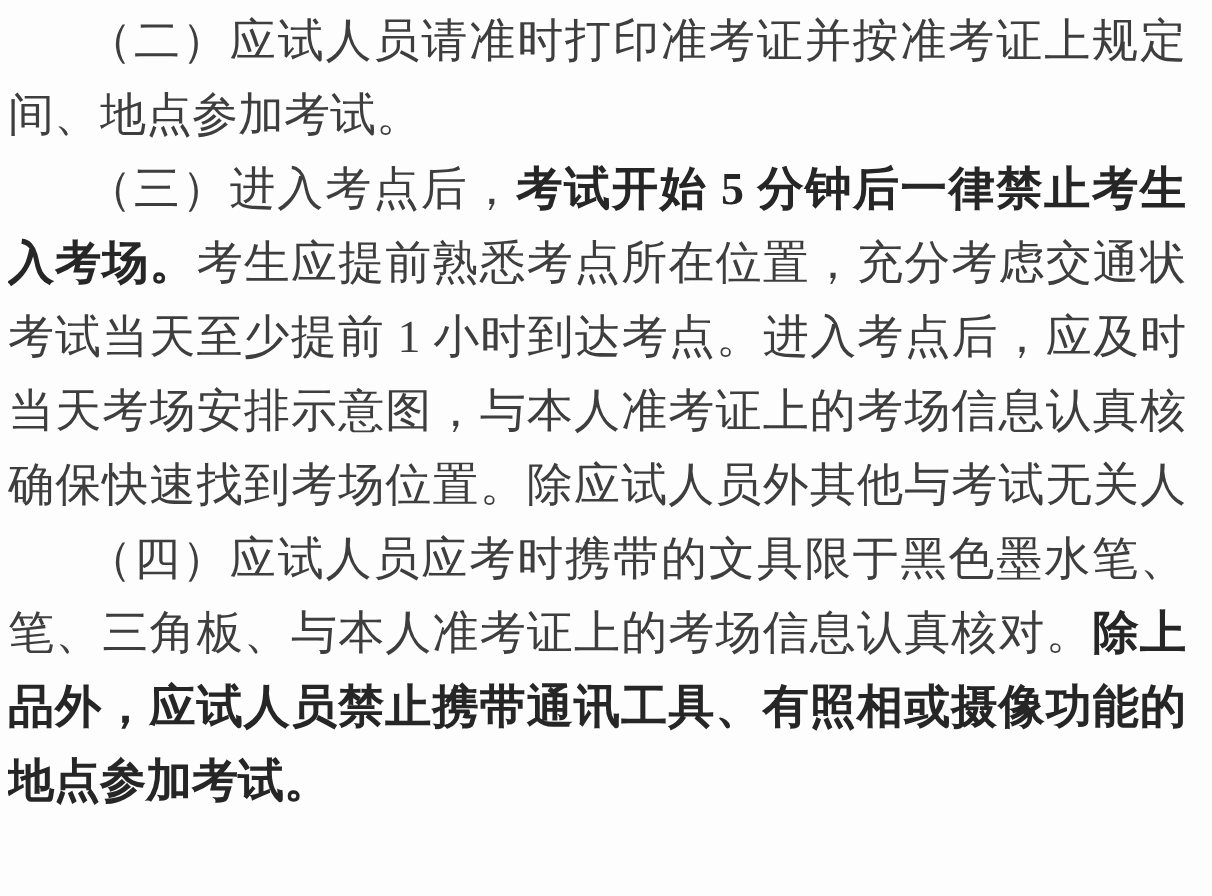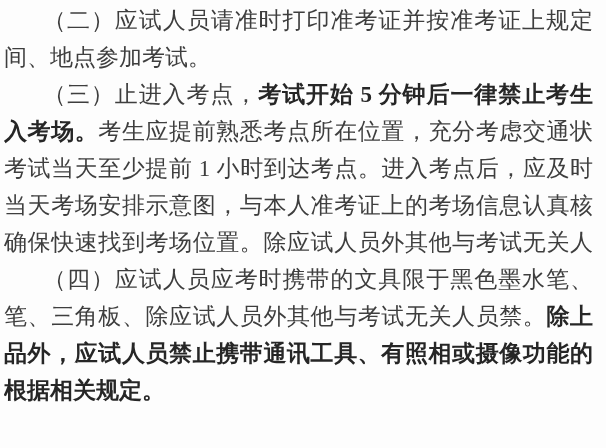--- a/index.html
+++ b/index.html
@@ -40,23 +40,23 @@
     color: #262626;
   }
 </style>
 </head>
 <body>
 
 <div class="page">
   <div class="doc-body">
     <div class="line indent"><span>（二）应试人员请准时打印准考证并按准考证上规定的时</span><span class="bold"></span><span></span></div>
     <div class="line para-end"><span>间、地点参加考试。</span><span class="bold"></span><span></span></div>
-    <div class="line indent"><span>（三）止进入考点，</span><span class="bold">考试开始 5 分钟后一律禁止考生进</span><span></span></div>
+    <div class="line indent"><span>（三）进入考点后，</span><span class="bold">考试开始 5 分钟后一律禁止考生进</span><span></span></div>
     <div class="line"><span></span><span class="bold">入考场。</span><span>考生应提前熟悉考点所在位置，充分考虑交通状况，</span></div>
     <div class="line"><span>考试当天至少提前 1 小时到达考点。进入考点后，应及时查看</span><span class="bold"></span><span></span></div>
     <div class="line"><span>当天考场安排示意图，与本人准考证上的考场信息认真核对，</span><span class="bold"></span><span></span></div>
     <div class="line"><span>确保快速找到考场位置。除应试人员外其他与考试无关人员禁</span><span class="bold"></span><span></span></div>
     <div class="line indent"><span>（四）应试人员应考时携带的文具限于黑色墨水笔、2B 铅</span><span class="bold"></span><span></span></div>
-    <div class="line"><span>笔、三角板、除应试人员外其他与考试无关人员禁。</span><span class="bold">除上述物</span><span></span></div>
+    <div class="line"><span>笔、三角板、与本人准考证上的考场信息认真核对。</span><span class="bold">除上述物</span><span></span></div>
     <div class="line"><span></span><span class="bold">品外，应试人员禁止携带通讯工具、有照相或摄像功能的电子</span><span></span></div>
-    <div class="line para-end"><span></span><span class="bold">根据相关规定。</span><span></span></div>
+    <div class="line para-end"><span></span><span class="bold">地点参加考试。</span><span></span></div>
   </div>
 </div>
 
 </body></html>

